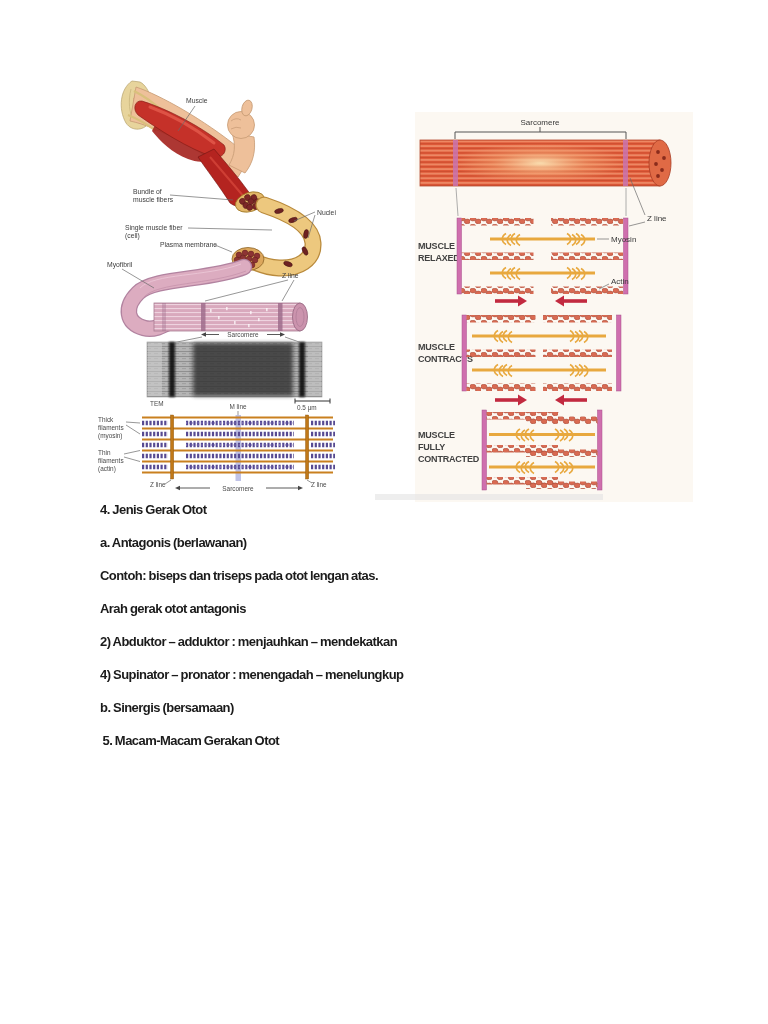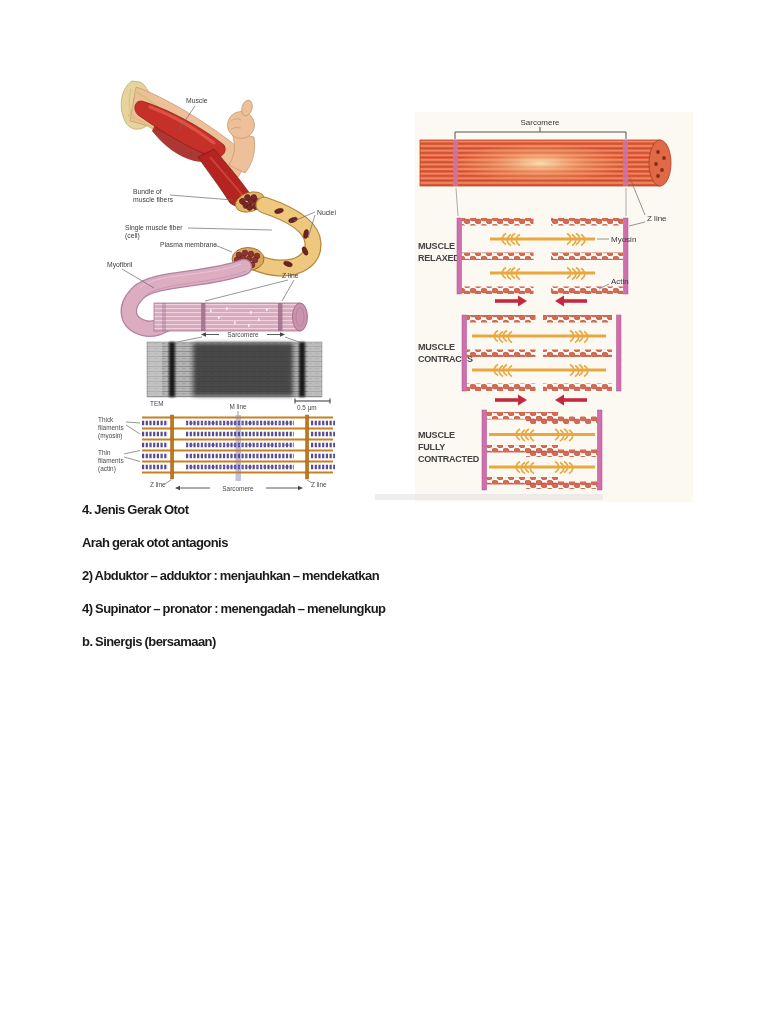--- a/index.html
+++ b/index.html
@@ -2,21 +2,21 @@
 <html><head>
 <meta charset="utf-8">
 <style>
   html,body{margin:0;padding:0}
   body{width:768px;height:1024px;background:#ffffff;position:relative;overflow:hidden;
        font-family:"Liberation Sans",sans-serif}
   .fig{position:absolute}
   #fig-left{left:98px;top:75px}
   #fig-right{left:415px;top:112px}
   #gray-strip{position:absolute;left:375px;top:494px;width:228px;height:6px;background:#e3e3e3;opacity:.6}
-  #textblock{position:absolute;left:82px;top:502px;width:640px}
+  #textblock{position:absolute;left:100px;top:502px;width:640px}
   #textblock p{margin:0 0 18px 0;font-weight:700;font-size:13px;line-height:15px;color:#1b1b1b;
                letter-spacing:-0.55px;word-spacing:-0.5px;white-space:pre}
   
   .lblL{font-family:"Liberation Sans",sans-serif;font-size:6.8px;fill:#3c3c3c}
   .lblS{font-family:"Liberation Sans",sans-serif;font-size:6.4px;fill:#4a4a4a}
   .lblR{font-family:"Liberation Sans",sans-serif;font-size:8px;fill:#383838}
   .state{font-family:"Liberation Sans",sans-serif;font-size:9px;font-weight:700;fill:#414141;letter-spacing:-0.2px}
   .leader{stroke:#6a6a6a;stroke-width:0.7;fill:none}
   .mark{stroke:#474747;stroke-width:0.9;fill:none}
   .thinf{stroke:#c9801f;stroke-width:2.1;fill:none}
@@ -388,17 +388,20 @@
       <use href="#clawR" x="140" y="349.5"></use>
         <use href="#clawR" x="149" y="349.5"></use>
     </g>
   </g>
 </svg>
 
 <div id="gray-strip"></div>
 
 <div id="textblock">
   <p>4. Jenis Gerak Otot</p>
+  <p>a. Antagonis (berlawanan)</p>
+  <p>Contoh: biseps dan triseps pada otot lengan atas.</p>
   <p>Arah gerak otot antagonis</p>
   <p>2) Abduktor – adduktor : menjauhkan – mendekatkan</p>
   <p>4) Supinator – pronator : menengadah – menelungkup</p>
   <p>b. Sinergis (bersamaan)</p>
+  <p> 5. Macam-Macam Gerakan Otot</p>
 </div>
 
 </body></html>

